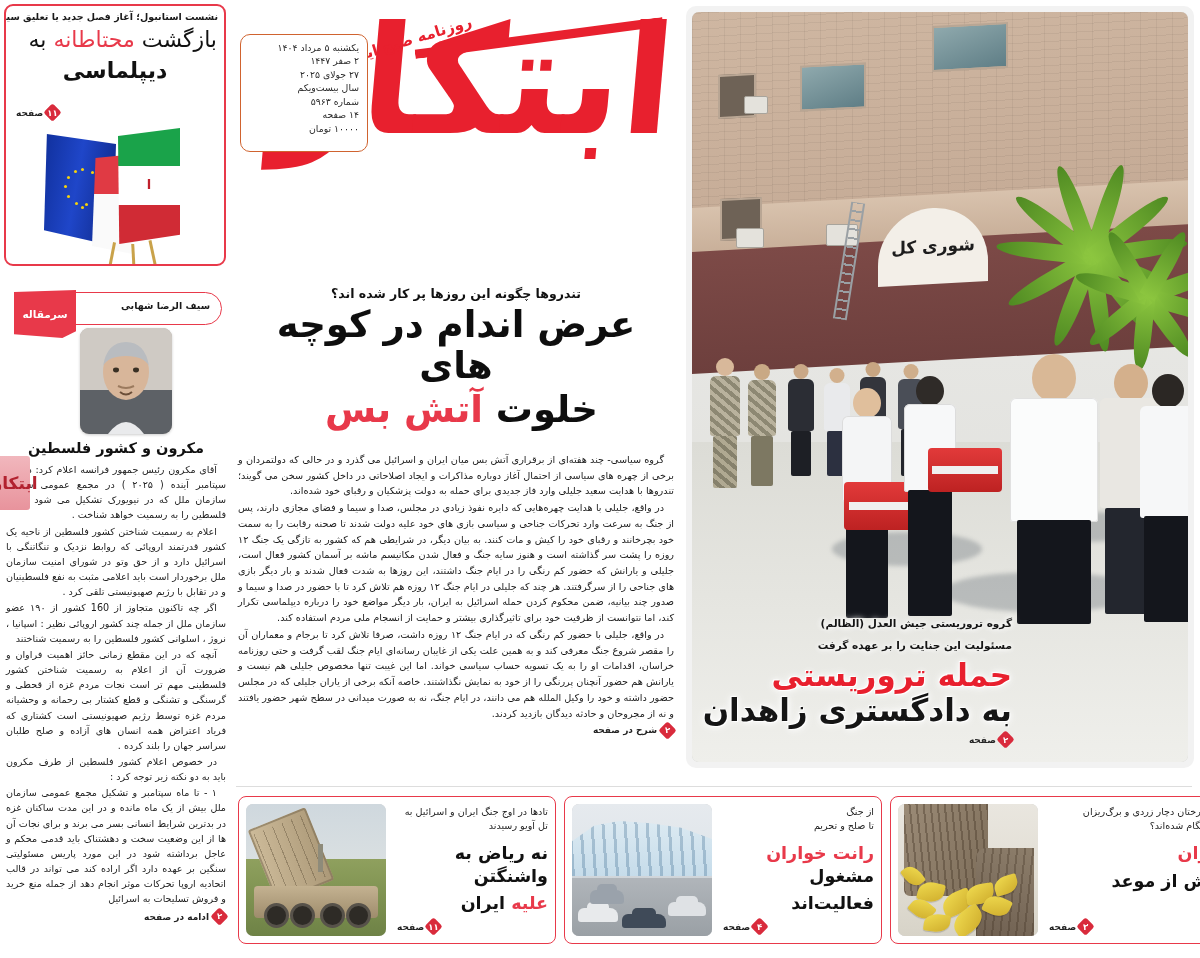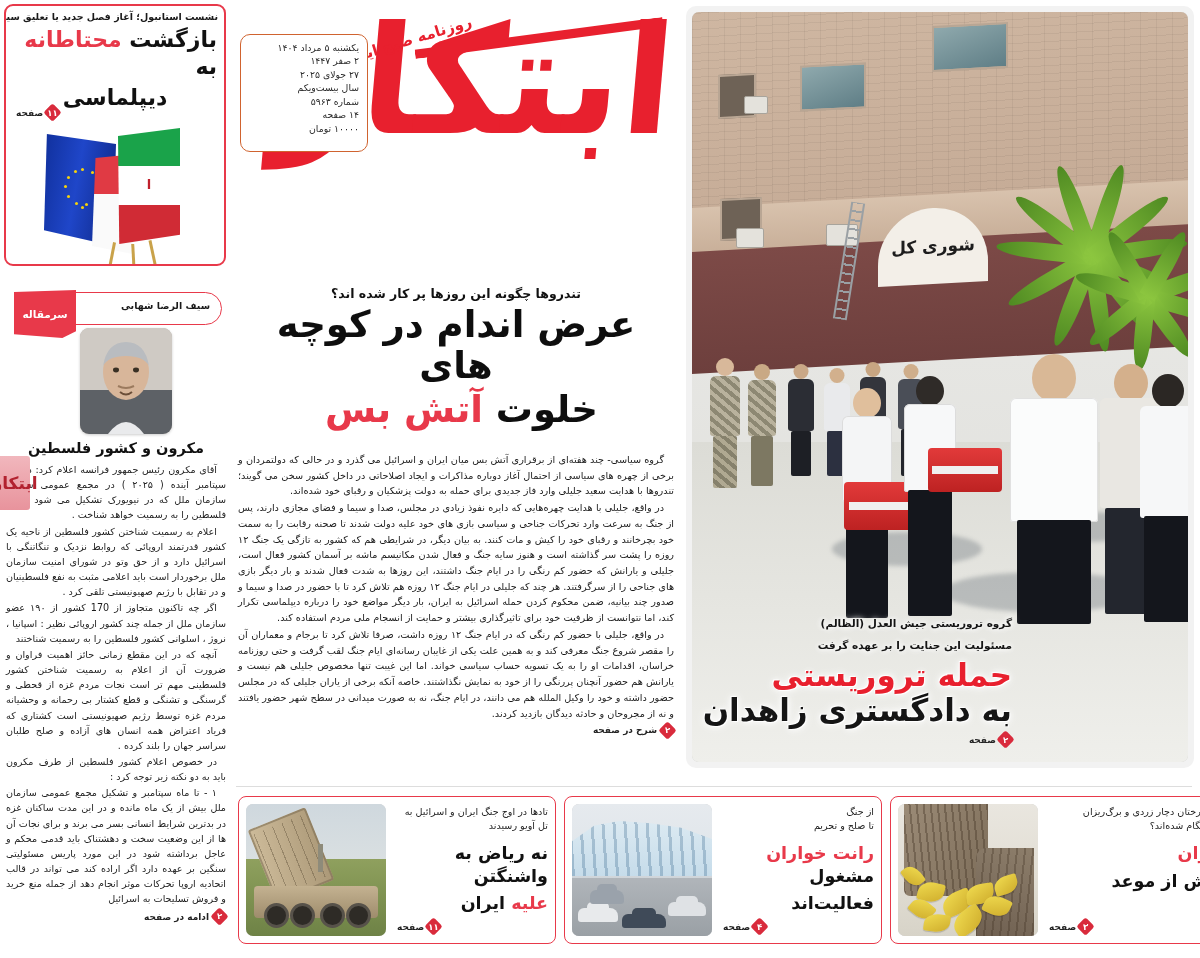--- a/index.html
+++ b/index.html
@@ -22,21 +22,21 @@
   }
   .tl-kicker{
     position:absolute;top:5px;right:6px;left:6px;
     font-size:9.5px;color:#1a1a1a;text-align:right;font-weight:bold;
     letter-spacing:-0.2px;white-space:nowrap;
   }
   .tl-head{
     position:absolute;top:21px;right:7px;left:7px;
     text-align:right;line-height:1.22;
   }
-  .tl-head .l1{font-size:22px;font-weight:bold;color:#111;display:block;letter-spacing:-0.5px;}
+  .tl-head .l1{font-size:22px;font-weight:normal;color:#111;display:block;letter-spacing:-0.5px;}
   .tl-head .l1 .hl{color:#e8394a;}
   .tl-head .l2{font-size:22px;font-weight:bold;color:#111;display:block;text-align:center;margin-top:4px;letter-spacing:-0.5px;}
 
   .pagebadge{display:inline-flex;align-items:center;gap:3px;direction:rtl;}
   .pagebadge .dia{
     width:13px;height:13px;background:#d92b3c;
     transform:rotate(45deg);border-radius:2.5px;
     display:inline-block;position:relative;flex:0 0 auto;
   }
   .pagebadge .dia i{
@@ -423,21 +423,21 @@
           <path d="M38 58 q8 4 16 0" stroke="#9b7a5e" stroke-width="2" fill="none"></path>
           <path d="M40 64 q6 5 12 0" stroke="#6b4e38" stroke-width="2" fill="none"></path>
         </svg>
       </div>
 
       <div class="edit-title">مکرون و کشور فلسطین</div>
 
       <div class="edit-body">
         <p>آقای مکرون رئیس جمهور فرانسه اعلام کرد: در ماه سپتامبر آینده ( ۲۰۲۵ ) در مجمع عمومی سالیانه سازمان ملل که در نیویورک تشکیل می شود کشور فلسطین را به رسمیت خواهد شناخت .</p>
         <p>اعلام به رسمیت شناختن کشور فلسطین از ناحیه یک کشور قدرتمند اروپائی که روابط نزدیک و تنگاتنگی با اسرائیل دارد و از حق وتو در شورای امنیت سازمان ملل برخوردار است باید اعلامی مثبت به نفع فلسطینیان و در تقابل با رژیم صهیونیستی تلقی کرد .</p>
-        <p>اگر چه تاکنون متجاوز از 170 کشور از ۱۹۰ عضو سازمان ملل از جمله چند کشور اروپائی نظیر : اسپانیا ، نروژ ، اسلوانی کشور فلسطین را به رسمیت شناختند</p>
+        <p>اگر چه تاکنون متجاوز از 160 کشور از ۱۹۰ عضو سازمان ملل از جمله چند کشور اروپائی نظیر : اسپانیا ، نروژ ، اسلوانی کشور فلسطین را به رسمیت شناختند</p>
         <p>آنچه که در این مقطع زمانی حائز اهمیت فراوان و ضرورت آن از اعلام به رسمیت شناختن کشور فلسطینی مهم تر است نجات مردم غزه از قحطی و گرسنگی و تشنگی و قطع کشتار بی رحمانه و وحشیانه مردم غزه توسط رژیم صهیونیستی است کشتاری که فریاد اعتراض همه انسان های آزاده و صلح طلبان سراسر جهان را بلند کرده .</p>
         <p>در خصوص اعلام کشور فلسطین از طرف مکرون باید به دو نکته زیر توجه کرد :</p>
         <p>۱ - تا ماه سپتامبر و تشکیل مجمع عمومی سازمان ملل بیش از یک ماه مانده و در این مدت ساکنان غزه در بدترین شرایط انسانی بسر می برند و برای نجات آن ها از این وضعیت سخت و دهشتناک باید قدمی محکم و عاجل برداشته شود در این مورد پاریس مسئولیتی سنگین بر عهده دارد اگر اراده کند می تواند در قالب اتحادیه اروپا تحرکات موثر انجام دهد از جمله منع خرید و فروش تسلیحات به اسرائیل</p>
         <div class="edit-cont pagebadge">
           <span class="dia">
               <i>۲</i>
             </span>
           <span class="lbl">ادامه در صفحه</span>
         </div>
       </div>

